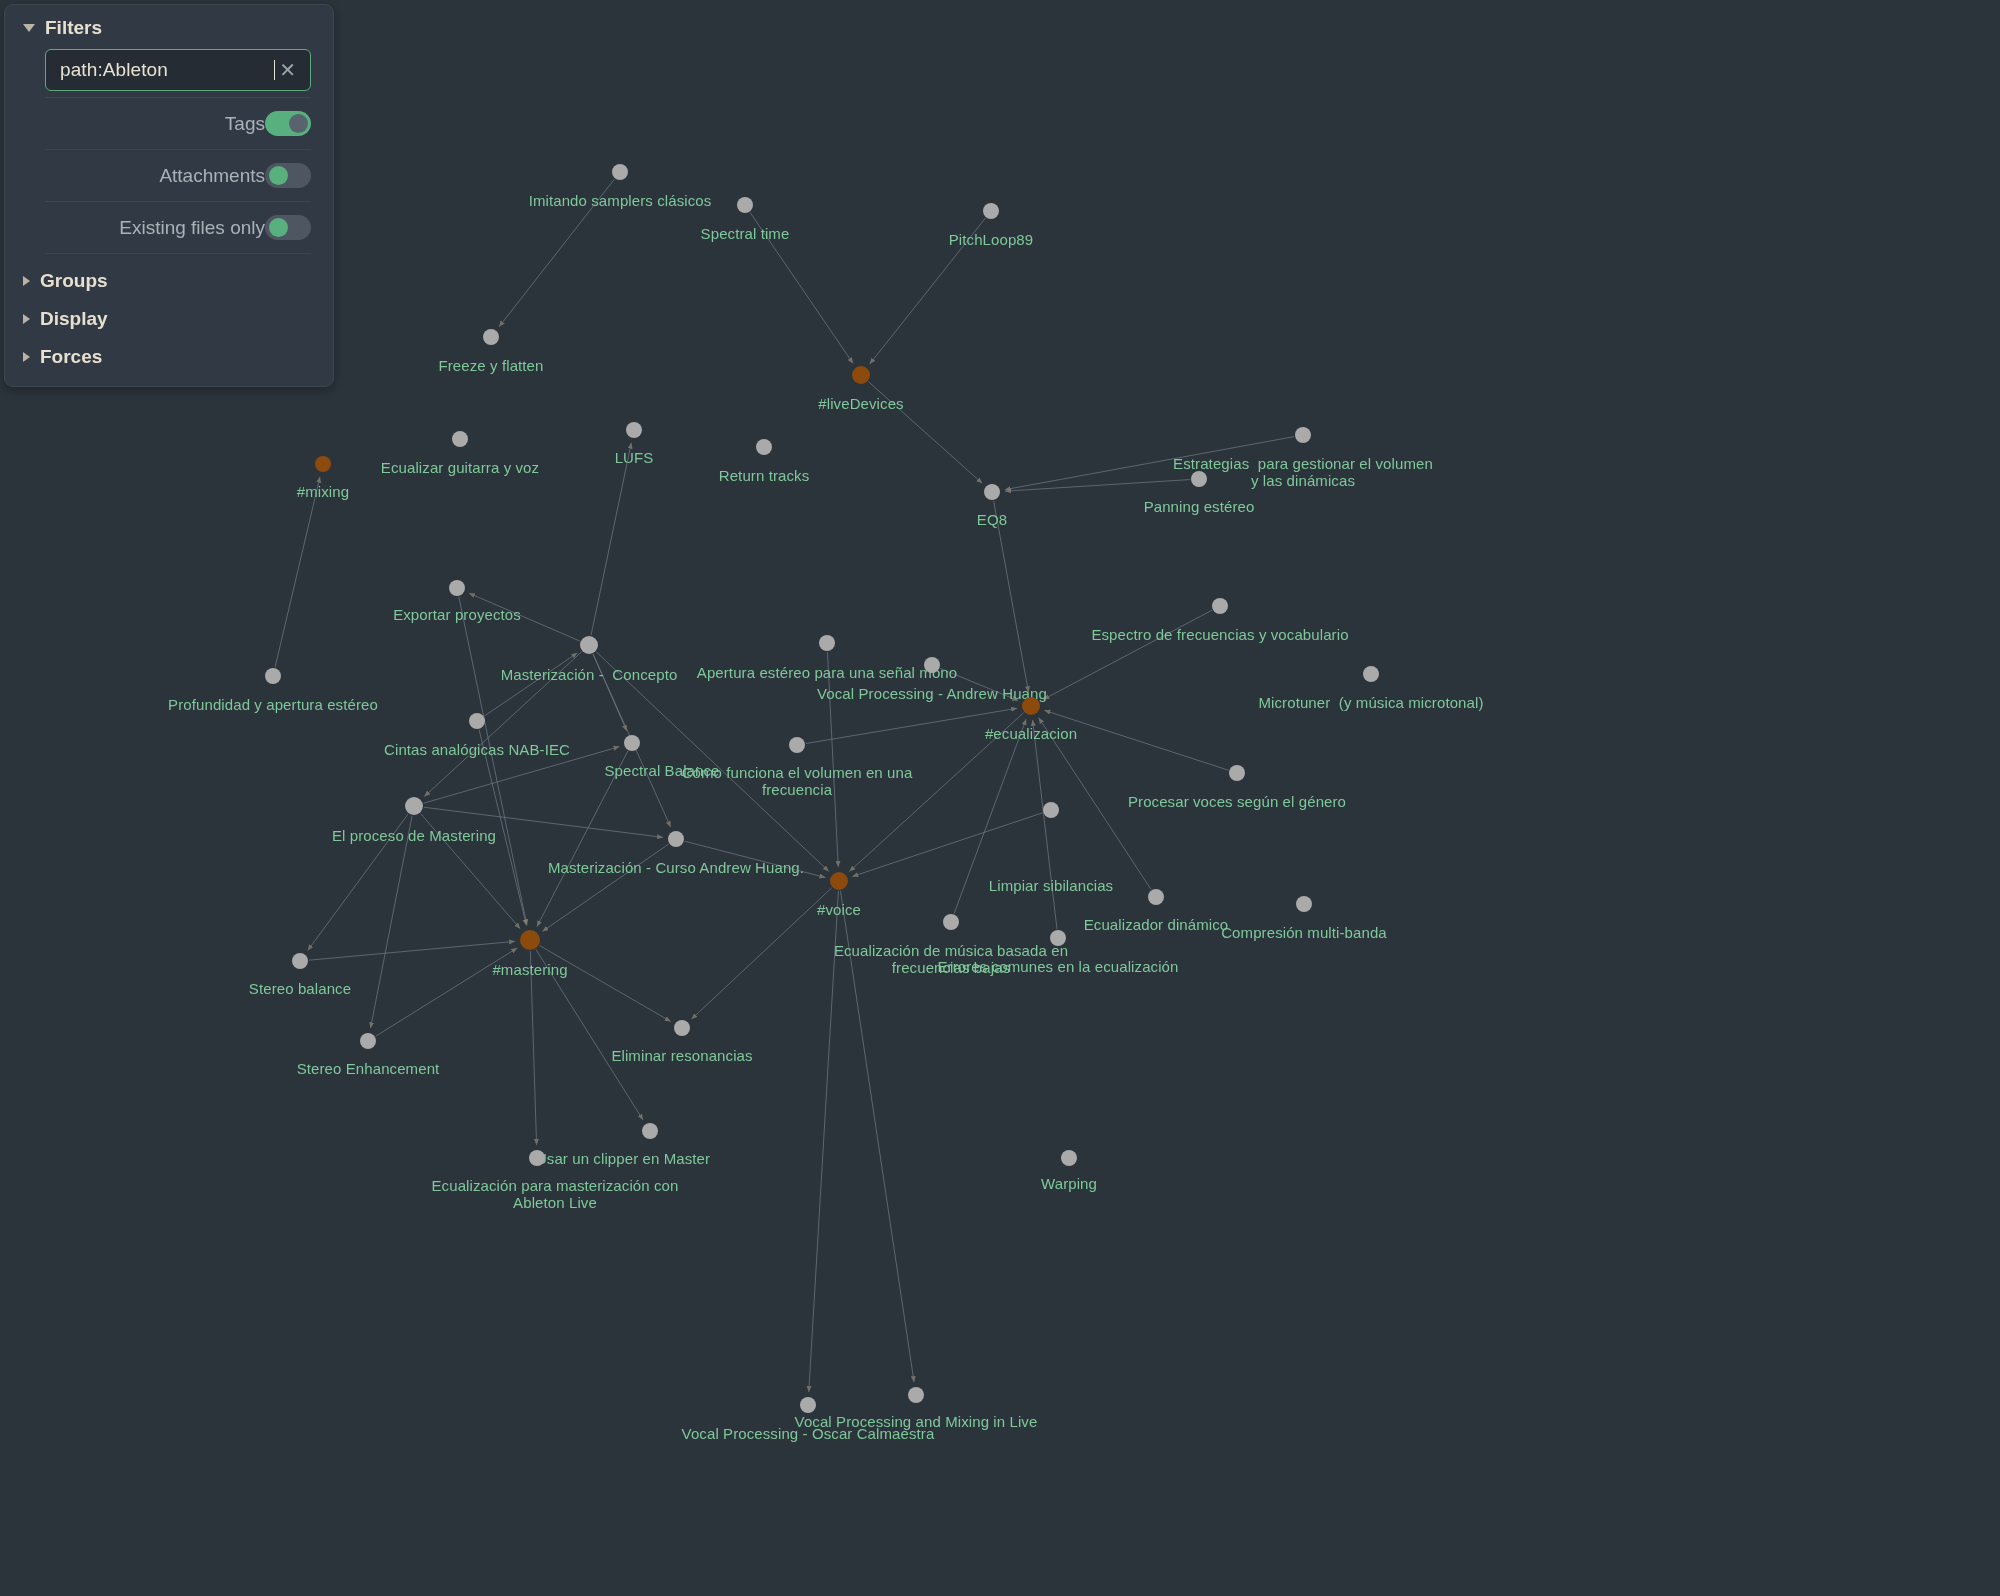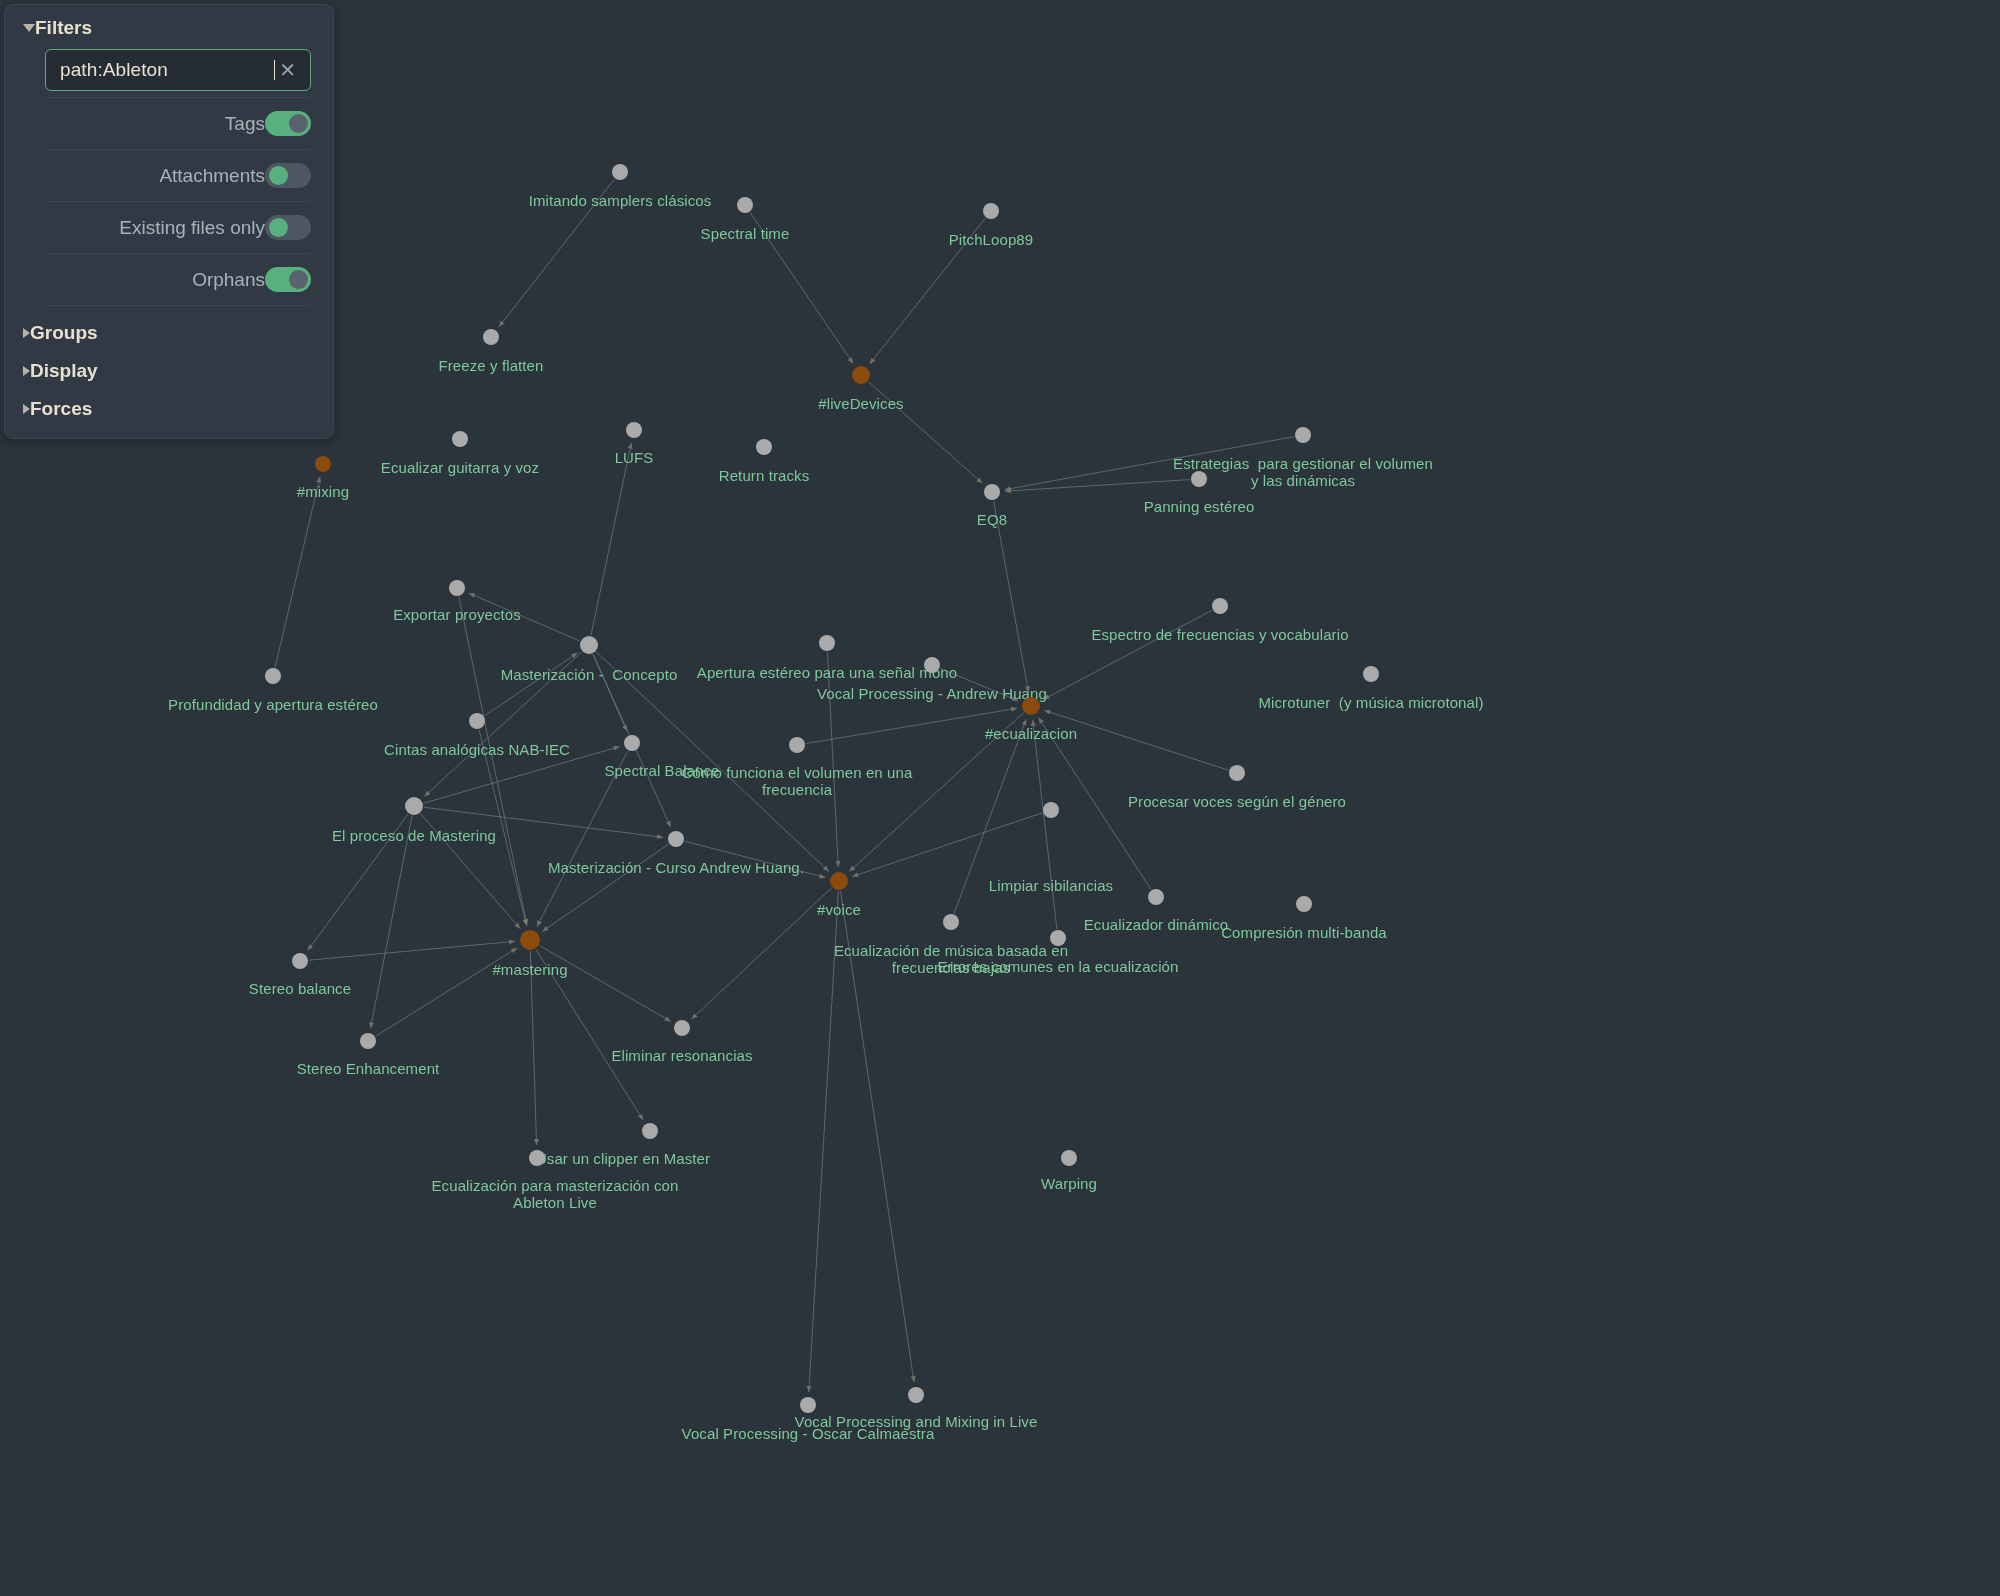--- a/index.html
+++ b/index.html
@@ -55,20 +55,21 @@
     background: #313a44;
     border: 1px solid #3d4751;
     border-radius: 9px;
     box-shadow: 0 3px 10px rgba(0,0,0,.28);
     padding: 0 0 10px 0;
     box-sizing: border-box;
   }
   .section-head {
     display: flex;
     align-items: center;
+    gap: 10px;
     padding: 12px 14px 10px 18px;
     color: #e7e0cf;
     font-weight: bold;
     font-size: 19px;
     cursor: pointer;
     user-select: none;
   }
   .section-head.sub { padding: 8px 14px 8px 18px; }
   .tri {
     width: 0; height: 0;
@@ -327,26 +328,20 @@
             <div class="toggle off">
               <div class="knob"></div>
             </div>
           </div>
           <div class="toggle-row">
             <span class="toggle-label">Existing files only</span>
             <div class="toggle off">
               <div class="knob"></div>
             </div>
           </div>
-          <div class="toggle-row">
-            <span class="toggle-label">Orphans</span>
-            <div class="toggle on">
-              <div class="knob"></div>
-            </div>
-          </div>
         </div>
     </div>
 
     <div class="lower-sections">
       <div class="section-head sub">
         <span class="tri"></span>
         <span>Groups</span>
       </div>
       <div class="section-head sub">
         <span class="tri"></span>

